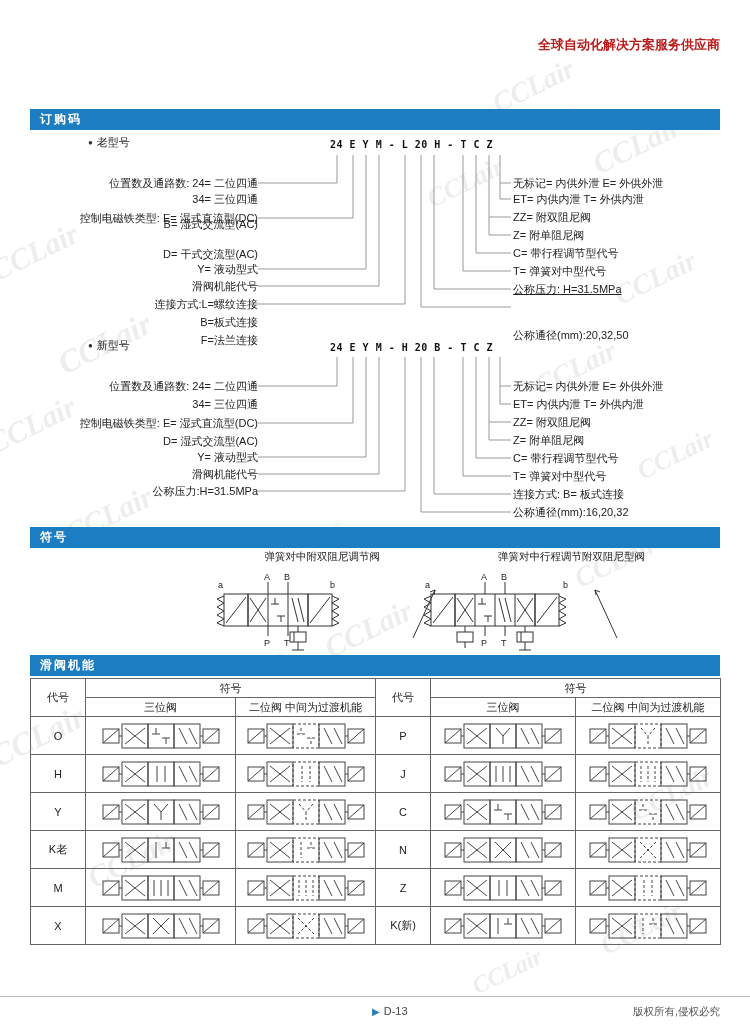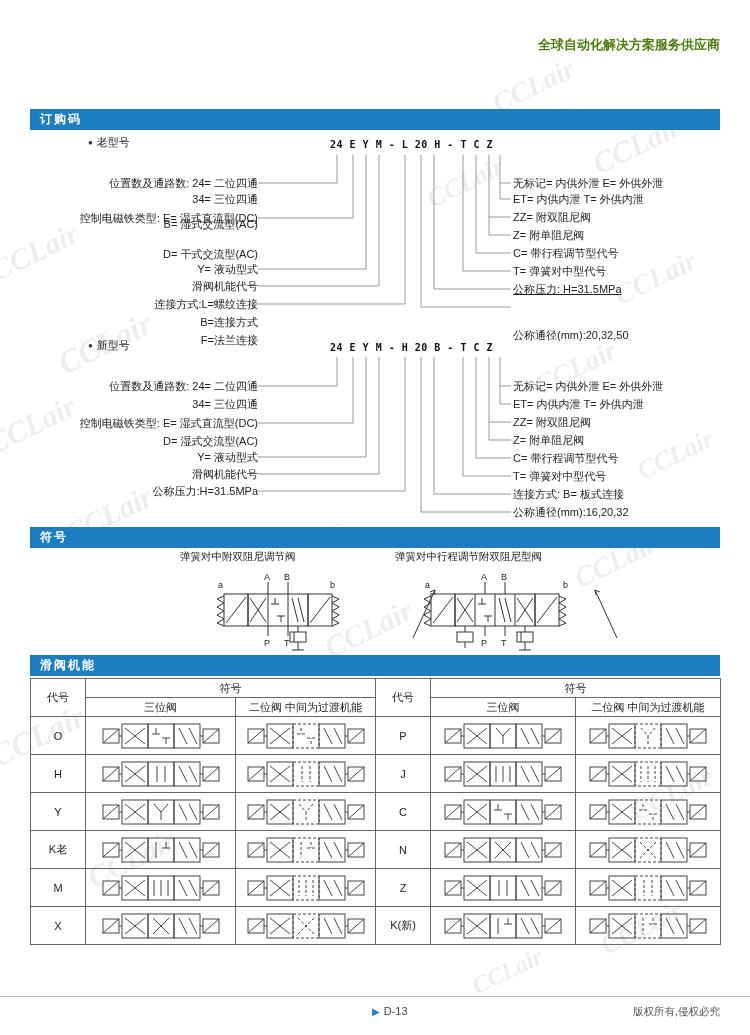--- a/index.html
+++ b/index.html
@@ -16,39 +16,39 @@
     transform:rotate(-26deg); pointer-events:none; white-space:nowrap;
     font-family:"Liberation Serif","DejaVu Serif",serif;
   }
   
   .logo-box {
     position:absolute; left:30px; top:12px; width:232px; height:46px;
     background:#1c74ba; display:flex; align-items:center; gap:8px; padding-left:10px;
   }
   .logo-text { color:#fff; font-size:26px; font-weight:bold; font-style:italic; letter-spacing:1px; }
   .logo-text sup { font-size:10px; font-style:normal; }
-  .slogan { position:absolute; right:30px; top:36px; font-size:13px; font-weight:bold; color:#4d7c0f; }
+  .slogan { position:absolute; right:30px; top:36px; font-size:13px; font-weight:bold; color:#b91c1c; }
   
   .bar {
     position:absolute; left:30px; width:690px; height:21px; background:#1d7dc2;
     color:#fff; font-size:12px; font-weight:bold; line-height:21px; padding-left:10px; letter-spacing:2px;
   }
   
   .codes { position:absolute; left:30px; top:131px; width:690px; height:394px; }
   .codes .connectors { position:absolute; left:0; top:0; }
   .bullet { position:absolute; left:58px; white-space:nowrap; font-size:11px; color:#222; }
   .bullet .dot { font-size:8px; vertical-align:1px; margin-right:4px; color:#333; }
   .code {
     position:absolute; left:300px; font-family:"DejaVu Sans Mono","Liberation Mono",monospace;
     font-size:10px; font-weight:bold; letter-spacing:0.5px; color:#111; white-space:pre;
   }
   .lab-l { position:absolute; right:462px; white-space:nowrap; text-align:left; height:14px; line-height:14px; }
   .lab-r { position:absolute; left:483px;  white-space:nowrap; height:14px; line-height:14px; }
   
-  .sym-group { position:absolute; text-align:left; }
+  .sym-group { position:absolute; text-align:right; }
   .sym-caption { font-size:10.5px; color:#222; margin-bottom:2px; white-space:nowrap; }
   
   table.spool {
     position:absolute; left:30px; top:678px; width:690px;
     border-collapse:collapse; table-layout:fixed; text-align:center; font-size:11px;
   }
   table.spool th, table.spool td { border:1px solid #666; font-weight:normal; padding:0; }
   table.spool thead tr { height:19px; }
   table.spool tbody tr { height:38px; }
   .valve { display:flex; justify-content:center; align-items:center; }
@@ -105,21 +105,21 @@
     <div class="code" style="top:8px;">24 E Y M - L 20 H - T C Z</div>
 
     <div class="lab-l" style="top:45px;">位置数及通路数: 24= 二位四通</div>
     <div class="lab-l" style="top:61px;">34= 三位四通</div>
     <div class="lab-l" style="top:80px;">控制电磁铁类型: E= 湿式直流型(DC)</div>
     <div class="lab-l" style="top:86px;">B= 湿式交流型(AC)</div>
     <div class="lab-l" style="top:116px;">D= 干式交流型(AC)</div>
     <div class="lab-l" style="top:131px;">Y= 液动型式</div>
     <div class="lab-l" style="top:148px;">滑阀机能代号</div>
     <div class="lab-l" style="top:166px;">连接方式:L=螺纹连接</div>
-    <div class="lab-l" style="top:184px;">B=连接方式</div>
+    <div class="lab-l" style="top:184px;">B=板式连接</div>
     <div class="lab-l" style="top:202px;">F=法兰连接</div>
 
     <div class="lab-r" style="top:45px;">无标记= 内供外泄   E= 外供外泄</div>
     <div class="lab-r" style="top:61px;">ET= 内供内泄   T= 外供内泄</div>
     <div class="lab-r" style="top:79px;">ZZ= 附双阻尼阀</div>
     <div class="lab-r" style="top:97px;">Z= 附单阻尼阀</div>
     <div class="lab-r" style="top:115px;">C= 带行程调节型代号</div>
     <div class="lab-r" style="top:133px;">T= 弹簧对中型代号</div>
     <div class="lab-r" style="top:151px;text-decoration:underline;">公称压力: H=31.5MPa</div>
     <div class="lab-r" style="top:169px;margin-top:28px;">公称通径(mm):20,32,50</div>

